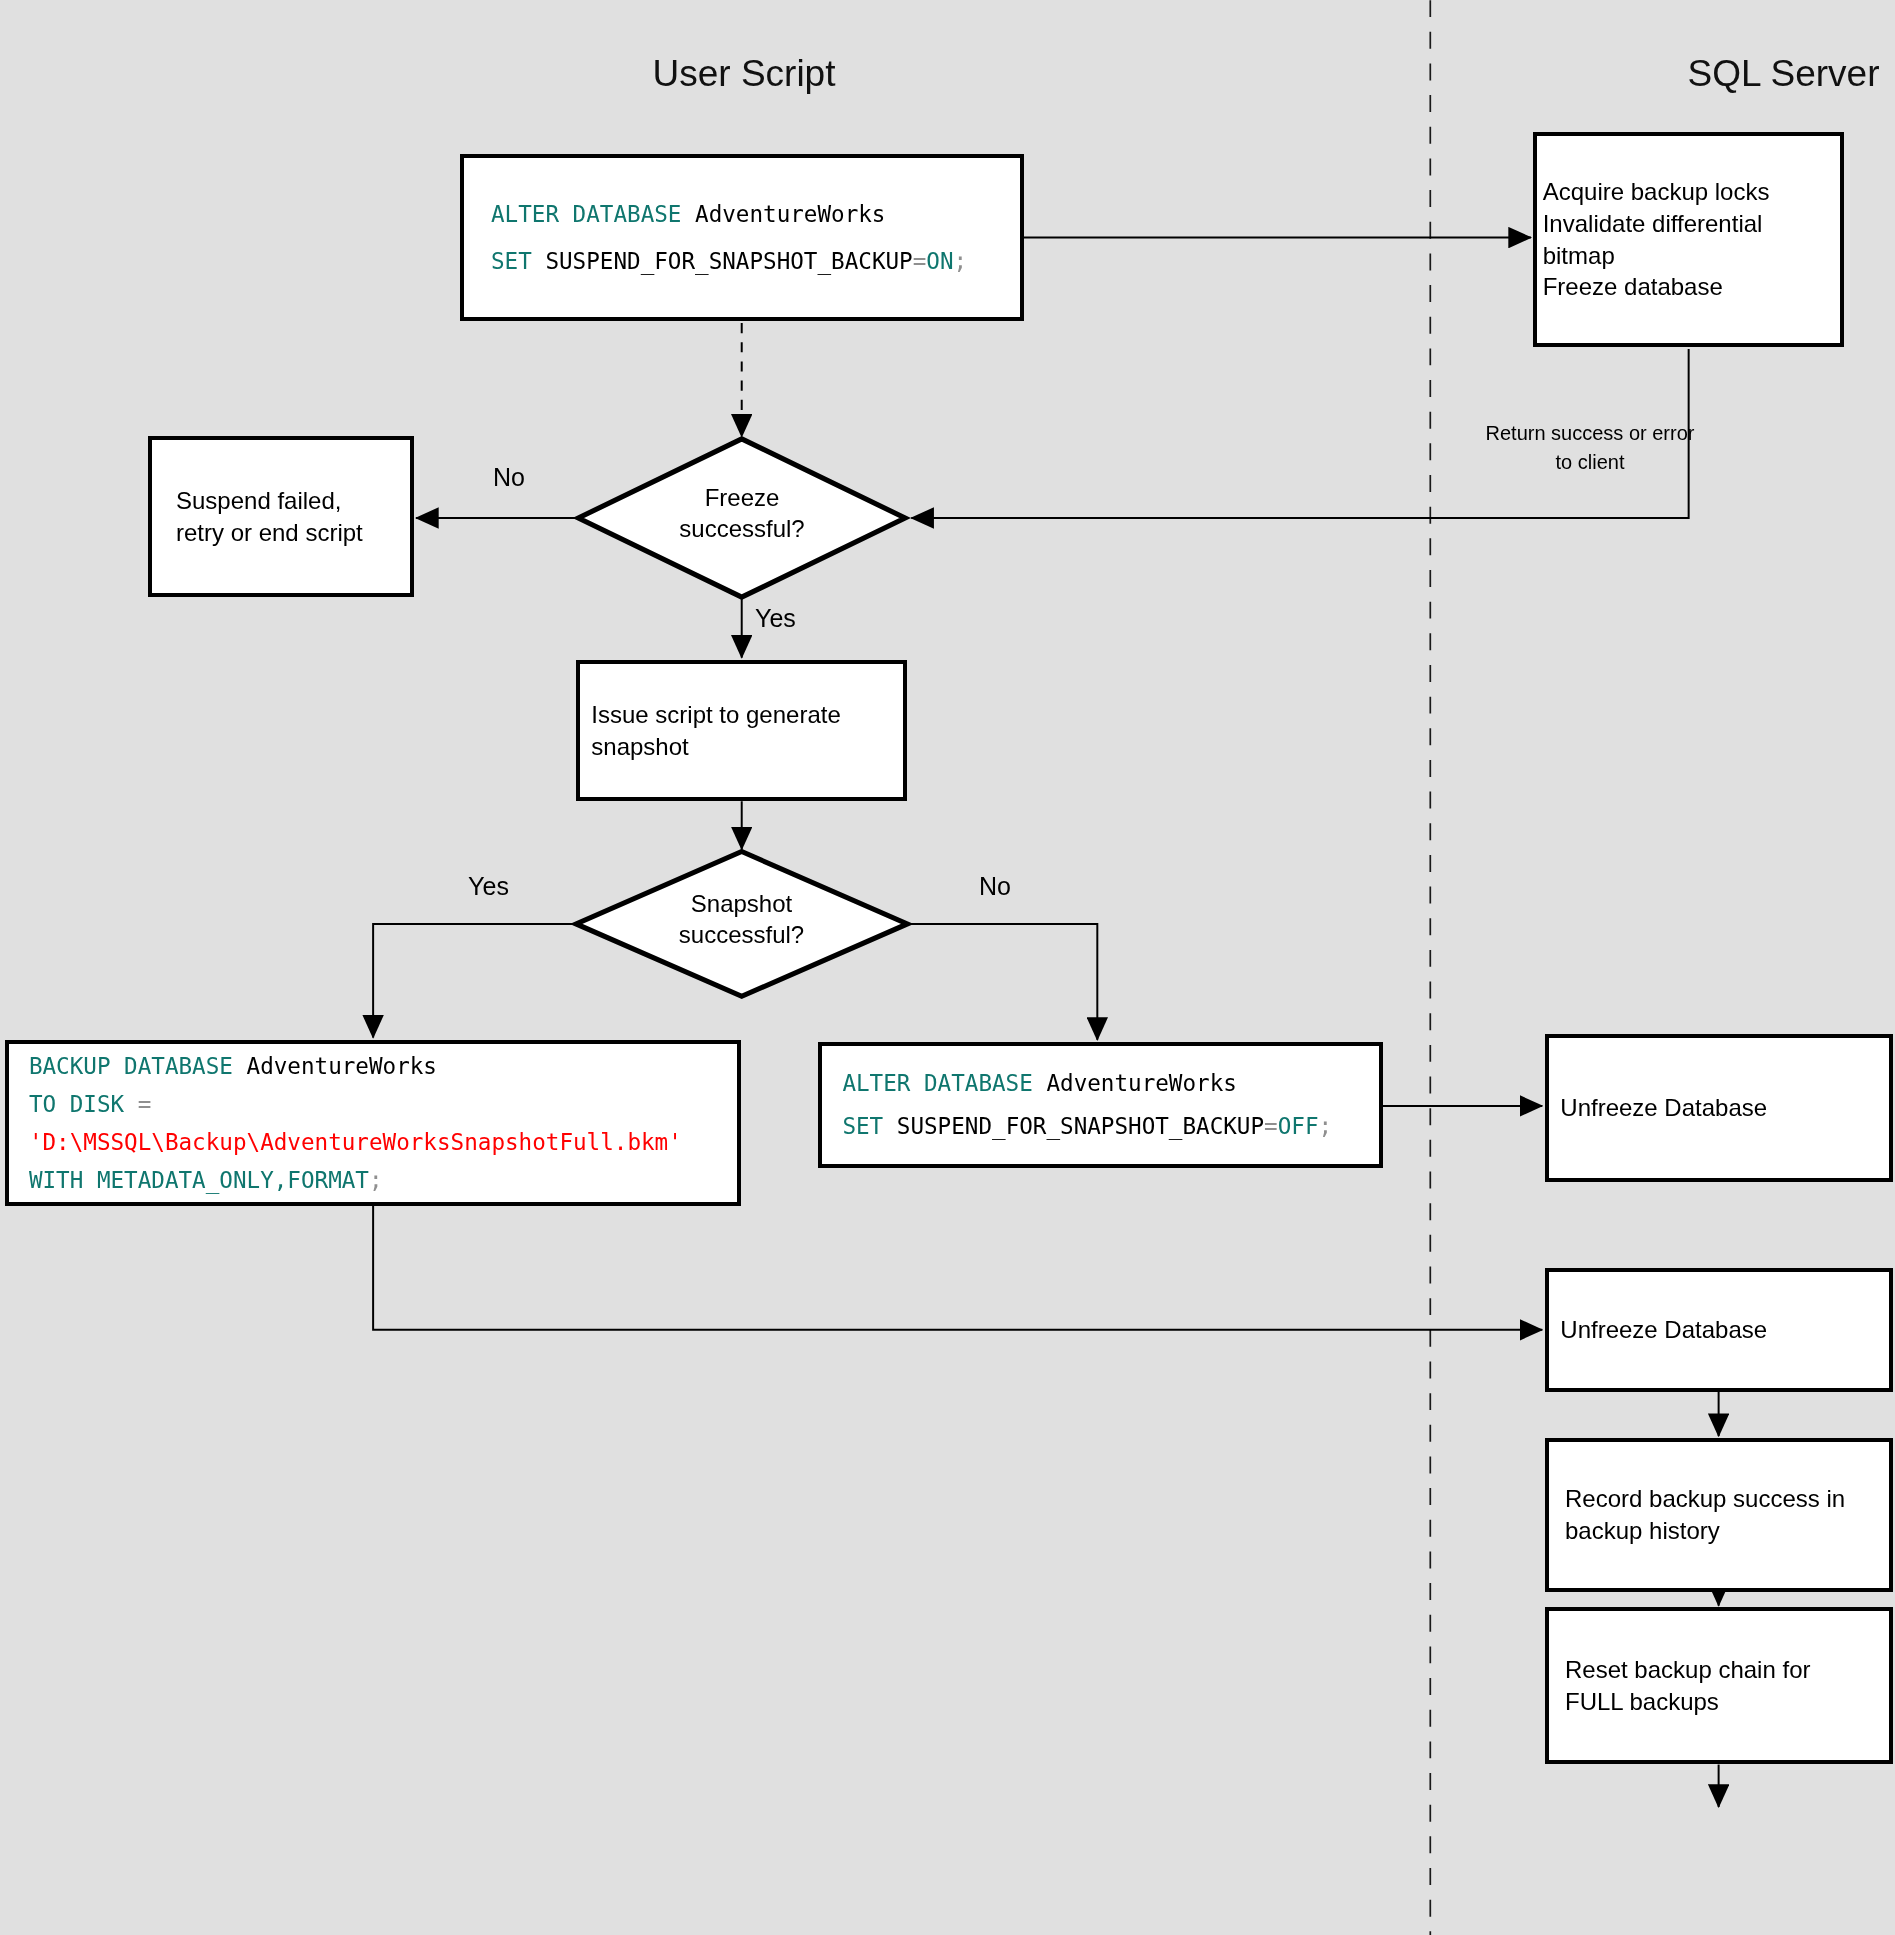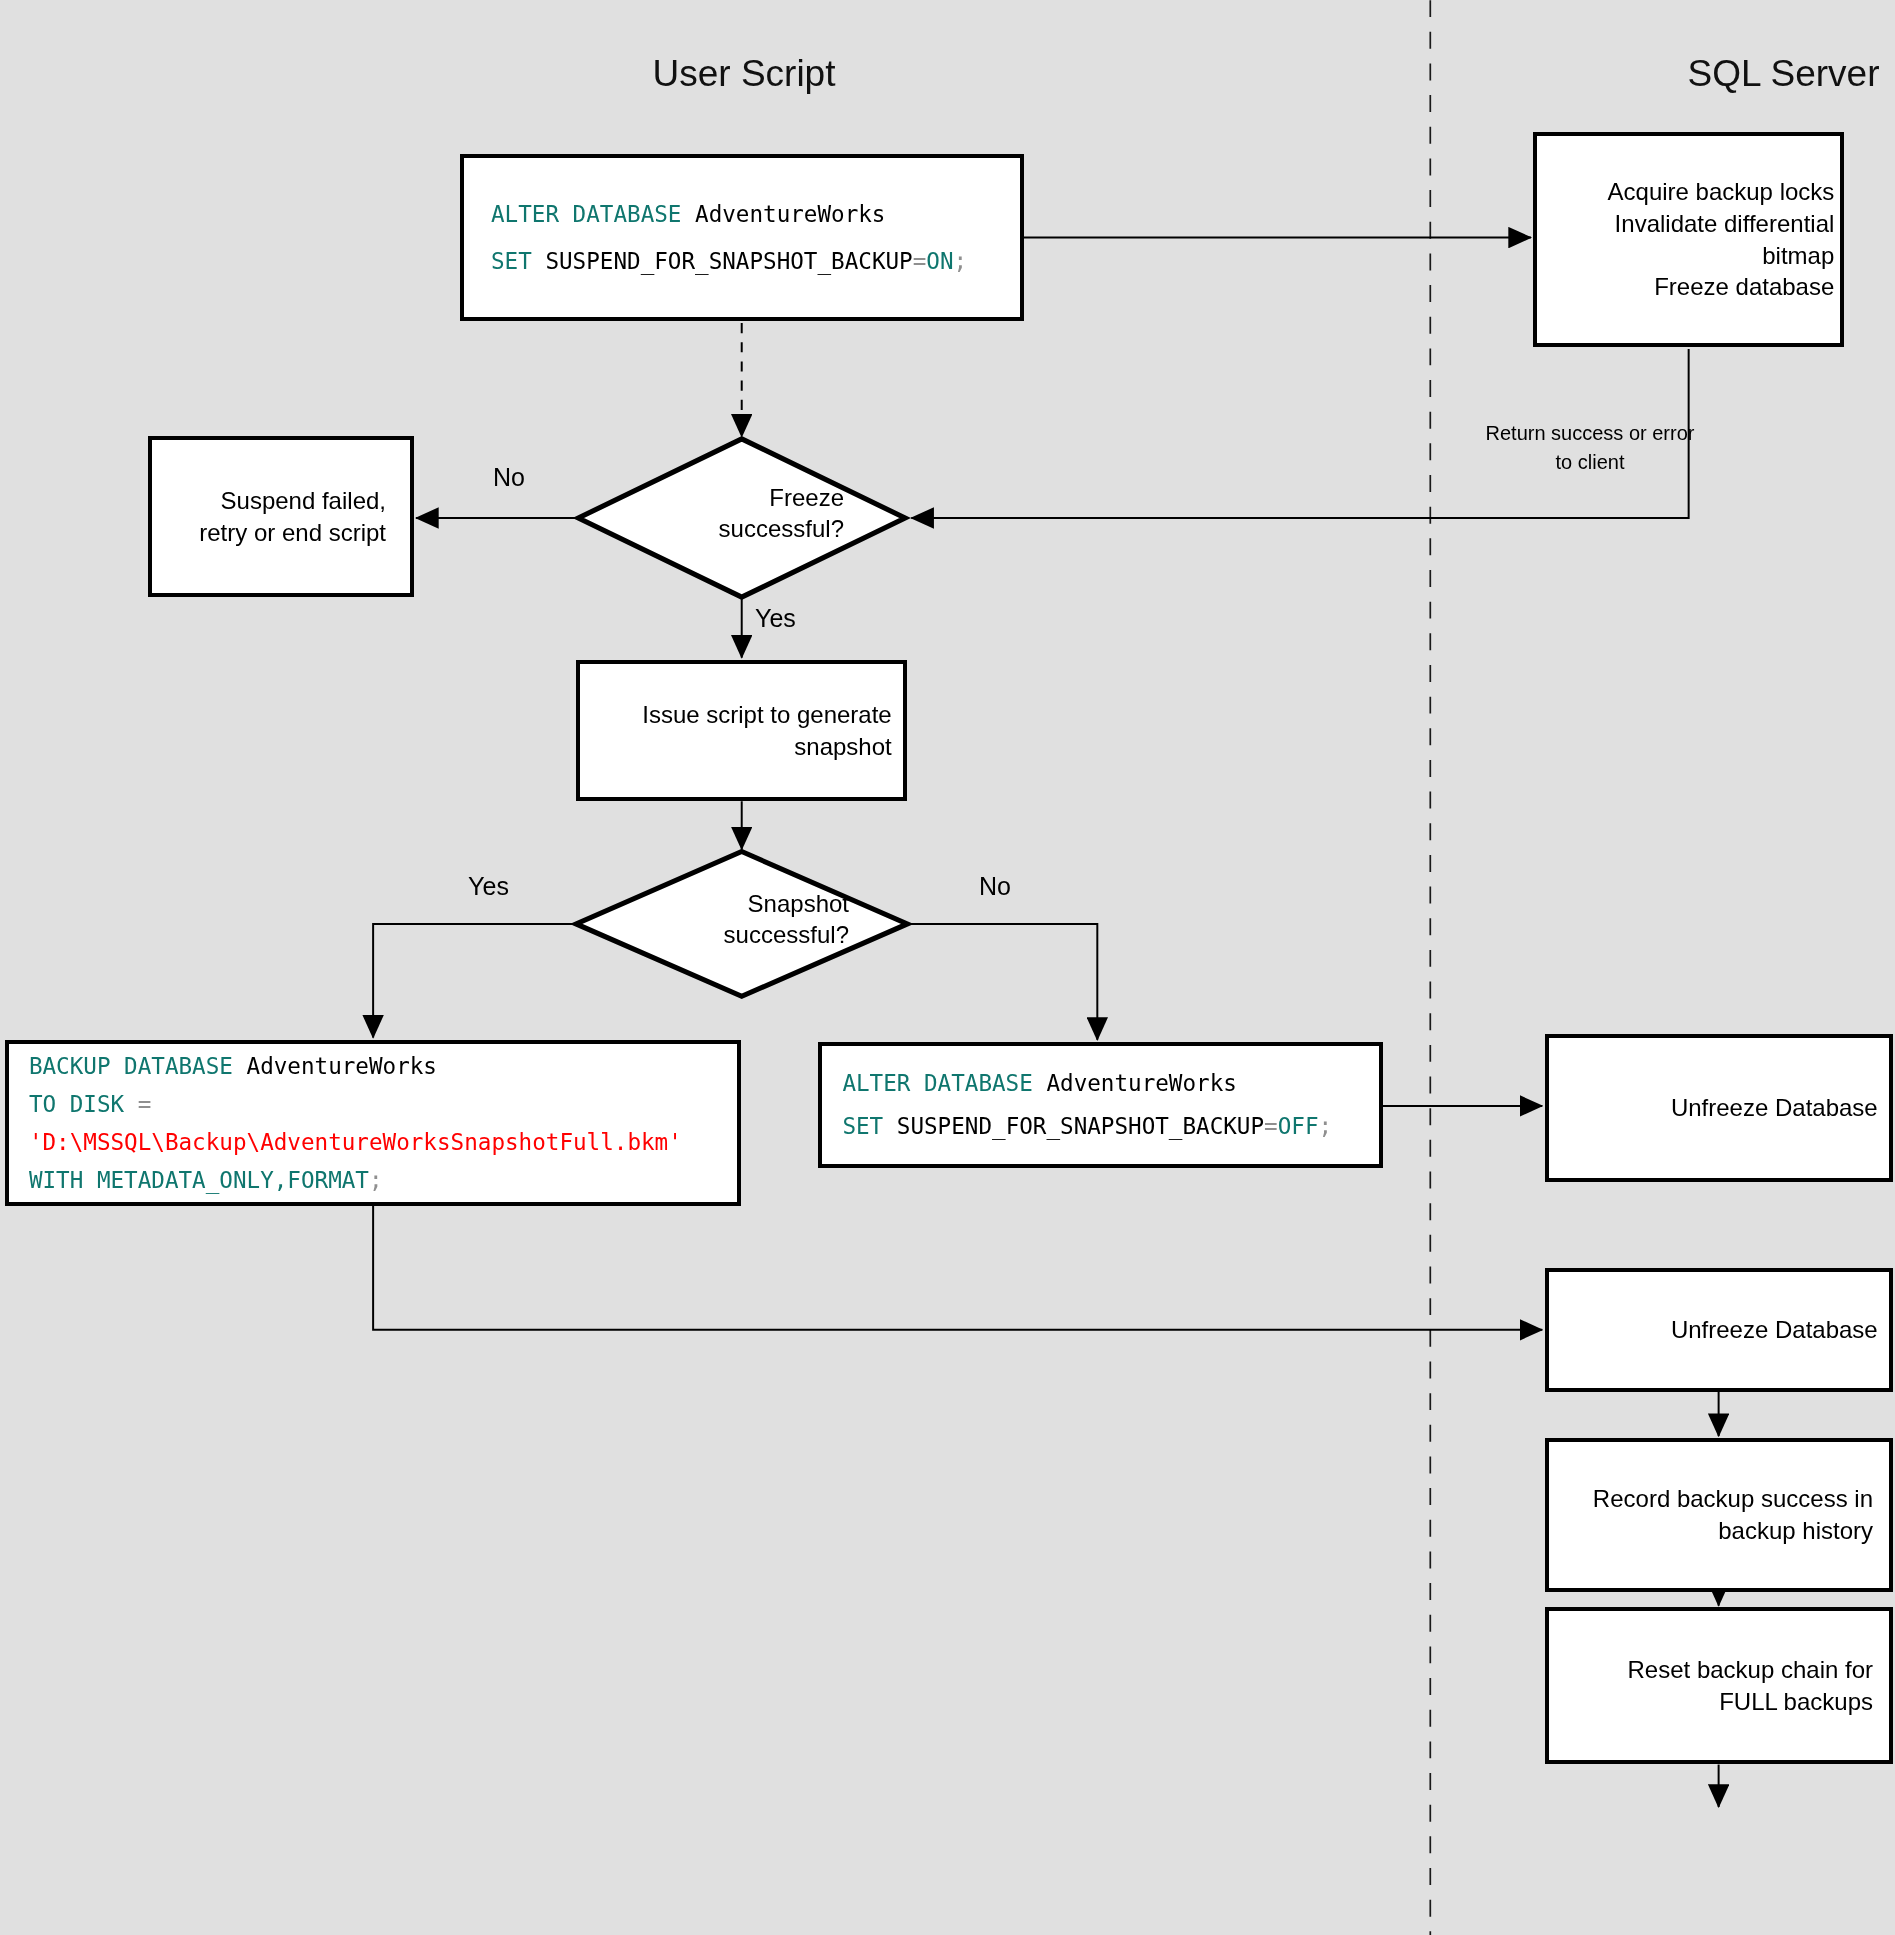--- a/index.html
+++ b/index.html
@@ -15,37 +15,37 @@
   .lane-title{
     position:absolute;z-index:3;
     font-size:37px;line-height:1.1;text-align:center;
     color:#111;letter-spacing:0;
   }
   .node{
     position:absolute;z-index:2;box-sizing:border-box;
     background:#fff;border:4.5px solid #000;
     display:flex;flex-direction:column;justify-content:center;
   }
-  .node.center{align-items:center;text-align:right;font-size:24px;line-height:1.32}
+  .node.center{align-items:center;text-align:left;font-size:24px;line-height:1.32}
   .node .wrapline{width:100%}
   .code{align-items:flex-start;text-align:left}
   .code .code-line{
     font-family:"DejaVu Sans Mono","Liberation Mono",monospace;
     font-size:22.6px;white-space:pre;
   }
   .lh84 .code-line{line-height:47px}
   .lh76 .code-line{line-height:43px}
   .lh67 .code-line{line-height:38px}
   .kw{color:#0f766e}
   .id{color:#000}
   .op{color:#8f8f8f}
   .str{color:#ff0000}
 
   .diamond-label{
-    position:absolute;z-index:3;text-align:right;
+    position:absolute;z-index:3;text-align:center;
     font-size:24px;line-height:1.3;
   }
   .edge-label{position:absolute;z-index:3;font-size:25px;line-height:1.2}
   .annotation{
     position:absolute;z-index:3;font-size:20px;line-height:1.45;text-align:center;
   }
 </style>
 </head>
 <body>
 

